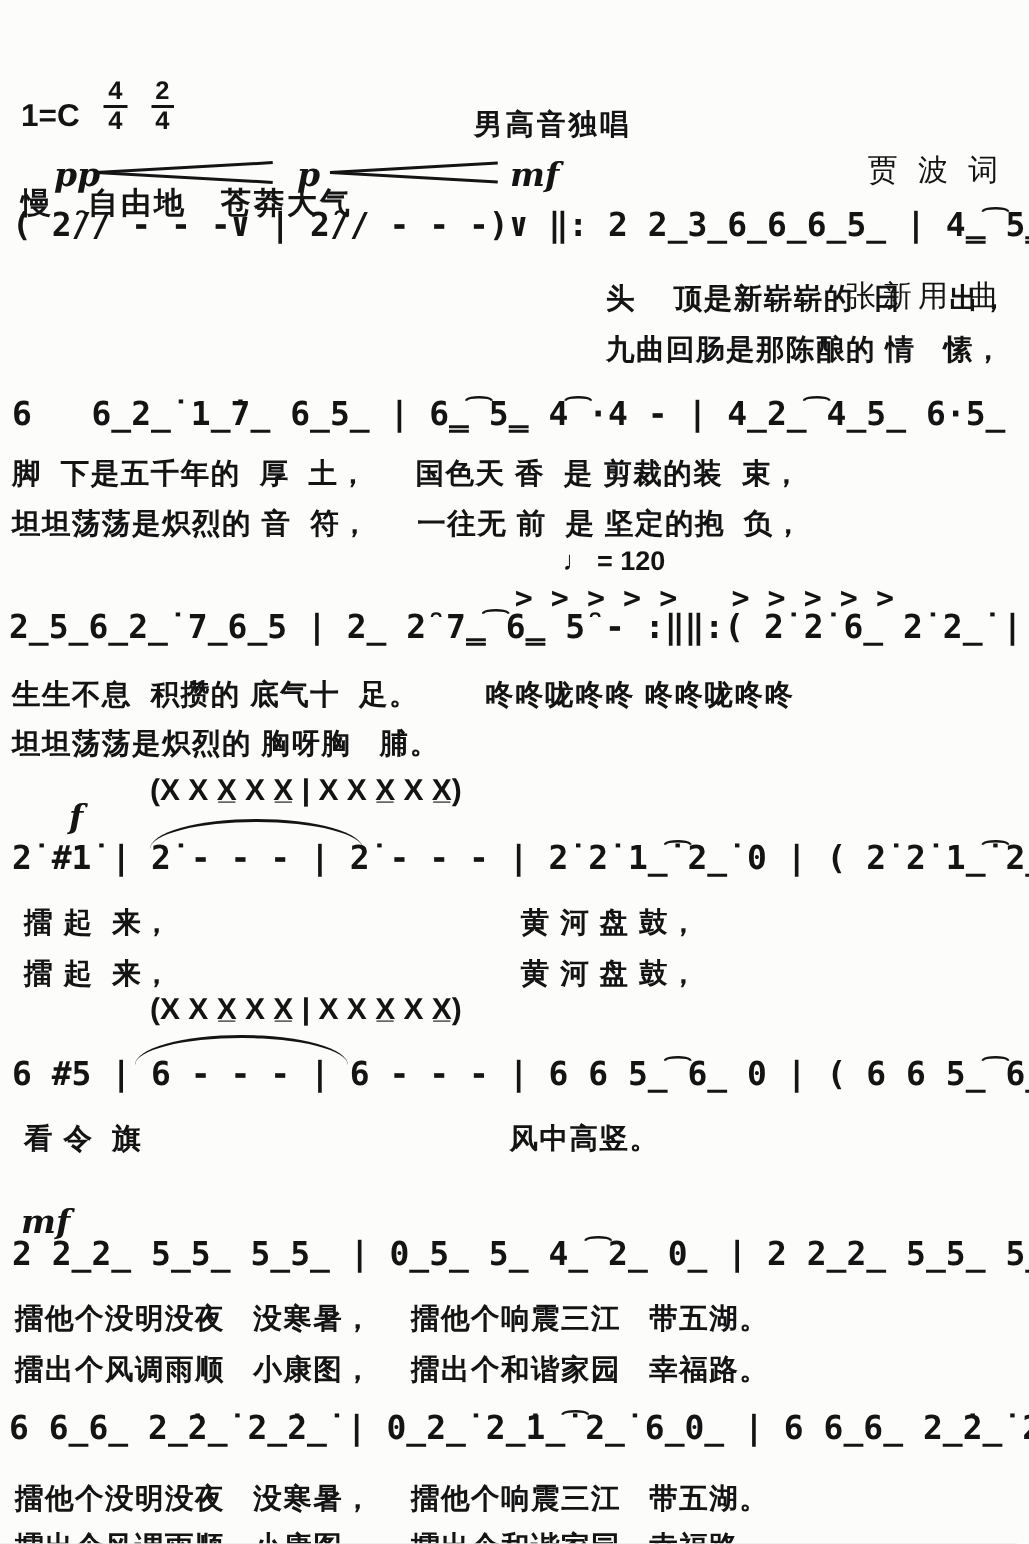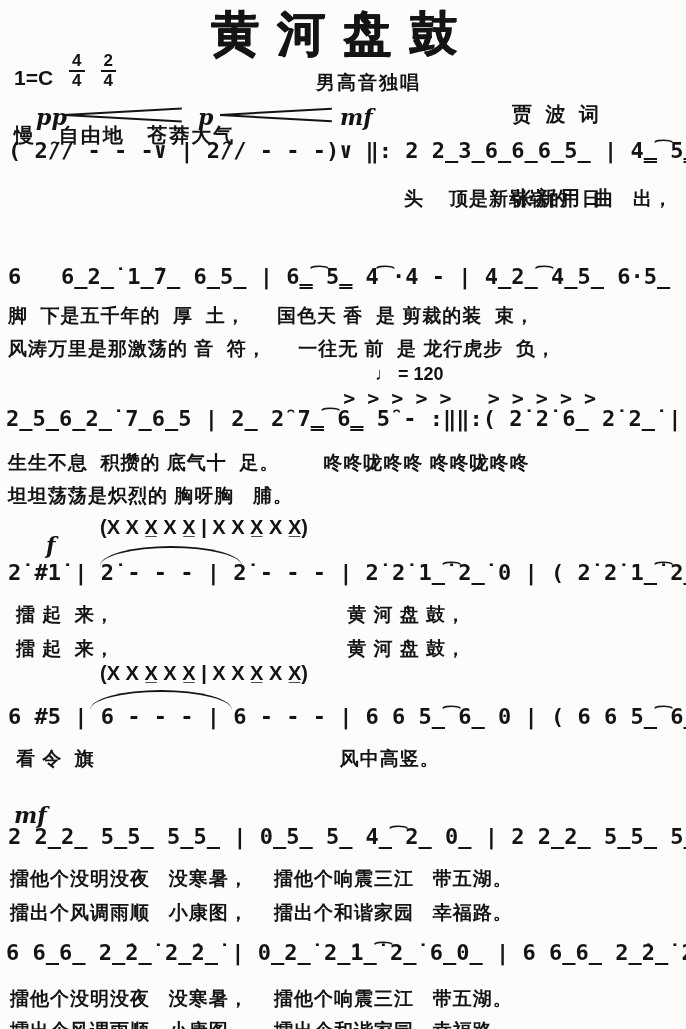--- a/index.html
+++ b/index.html
@@ -13,21 +13,21 @@
     width:686px;text-align:center;top:2px;left:0;
     font-size:48px;font-weight:900;letter-spacing:18px;
     text-shadow:1px 0 0 #141414,0 1px 0 #141414;
   }
   .keyrow{top:52px;left:14px;display:flex;align-items:flex-end;gap:16px;
     font-size:21px;font-weight:bold;}
   .frac{display:inline-flex;flex-direction:column;align-items:center;
     font-size:17px;font-weight:bold;line-height:1.05;}
   .frac .n{border-bottom:2px solid #141414;padding:0 3px;}
   .subtitle{top:70px;left:272px;font-size:19px;font-weight:bold;letter-spacing:2px;margin-left:44px;}
-  .credits{top:44px;left:512px;font-size:20px;font-weight:bold;line-height:28px;letter-spacing:4px;}
+  .credits{top:44px;left:564px;font-size:20px;font-weight:normal;line-height:28px;letter-spacing:4px;text-align:right;}
   .tempo{top:92px;left:14px;font-size:20px;font-weight:bold;letter-spacing:2px;margin-top:30px;}
   .dyn{font-family:"DejaVu Serif","Liberation Serif",serif;font-style:italic;font-weight:bold;font-size:22px;}
   .hairpin{position:absolute;height:14px;width:118px;}
   .hairpin::before,.hairpin::after{content:"";position:absolute;left:0;top:6px;width:100%;
     border-top:2px solid #141414;transform-origin:left center;}
   .hairpin::before{transform:rotate(-3.2deg);}
   .hairpin::after{transform:rotate(3.2deg);}
   .notes{font-family:"DejaVu Sans Mono","DejaVu Sans",monospace;
     font-weight:bold;font-size:22px;line-height:1.35;}
   .accents{font-family:"DejaVu Sans Mono","DejaVu Sans",monospace;
@@ -37,21 +37,20 @@
   .lyr{font-size:19px;font-weight:bold;letter-spacing:1px;}
   .tiearc{position:absolute;height:18px;border-top:2px solid #141414;
     border-radius:50% 50% 0 0/100% 100% 0 0;}
   .tmark{font-size:18px;font-weight:bold;}
 </style>
 </head>
 <body>
 
 <div class="page">
 
-  <div class="row title">黄河盘鼓</div>
 
   <div class="row keyrow">
     <span>1=C</span>
     <span class="frac">
       <span class="n">4</span>
       <span class="d">4</span>
     </span>
     <span class="frac">
       <span class="n">2</span>
       <span class="d">4</span>
@@ -68,24 +67,25 @@
   <div class="row tempo">慢   自由地   苍莽大气</div>
 
   <span class="row dyn" style="top:104px;left:36px;">pp</span>
   <span class="hairpin" style="top:108px;left:64px;"></span>
   <span class="row dyn" style="top:104px;left:198px;">p</span>
   <span class="hairpin" style="top:108px;left:220px;width:112px;"></span>
   <span class="row dyn" style="top:104px;left:340px;">mf</span>
 
   <div class="row notes" style="top:136px;left:8px;">( 2̑// - - -∨ | 2̑// - - -)∨ ‖: 2 2̲3̲6̲6̲6̲5̲ | 4̳͡5̳6͡·6 - |</div>
   <div class="row lyr" style="top:186px;left:404px;">头    顶是新崭崭的  日     出，</div>
+  <div class="row lyr" style="top:220px;left:404px;">九曲回肠是那陈酿的 情   愫，</div>
 
   <div class="row notes" style="top:262px;left:8px;">6   6̲2̲̇ 1̲̇7̲ 6̲5̲ | 6̳͡5̳ 4͡·4 - | 4̲2̲͡4̲5̲ 6·5̲ | 2̲6̲ 6̳͡4̳ 5̲͡6̲ 2 |</div>
   <div class="row lyr" style="top:303px;left:8px;">脚  下是五千年的  厚  土，     国色天 香  是 剪裁的装  束，</div>
-  <div class="row lyr" style="top:336px;left:8px;">风涛万里是那激荡的 音  符，     一往无 前  是 龙行虎步  负，</div>
+  <div class="row lyr" style="top:336px;left:8px;">坦坦荡荡是炽烈的 音  符，     一往无 前  是 坚定的抱  负，</div>
 
   <div class="row tmark" style="top:364px;left:375px;">♩ = 120</div>
   <div class="row accents" style="top:386px;left:6px;">                            &gt; &gt; &gt; &gt; &gt;   &gt; &gt; &gt; &gt; &gt;</div>
   <div class="row notes" style="top:404px;left:6px;">2̲5̲6̲2̲̇ 7̲6̲5 | 2̲ 2̑ 7̳͡6̳ 5̑ - :‖‖:( 2̇ 2̇ 6̲ 2̇ 2̲̇ | 2̇ 2̇ 6̲ 2̇ 2̲̇ )|</div>
   <div class="row lyr" style="top:450px;left:8px;">生生不息  积攒的 底气十  足。       咚咚咙咚咚 咚咚咙咚咚</div>
   <div class="row lyr" style="top:483px;left:8px;">坦坦荡荡是炽烈的 胸呀胸   脯。</div>
 
   <div class="row perc" style="top:516px;left:100px;">(X X X̲ X X̲ | X X X̲ X X̲)</div>
   <span class="row dyn" style="top:532px;left:46px;">f</span>
   <div class="tiearc" style="top:546px;left:100px;width:142px;"></div>

